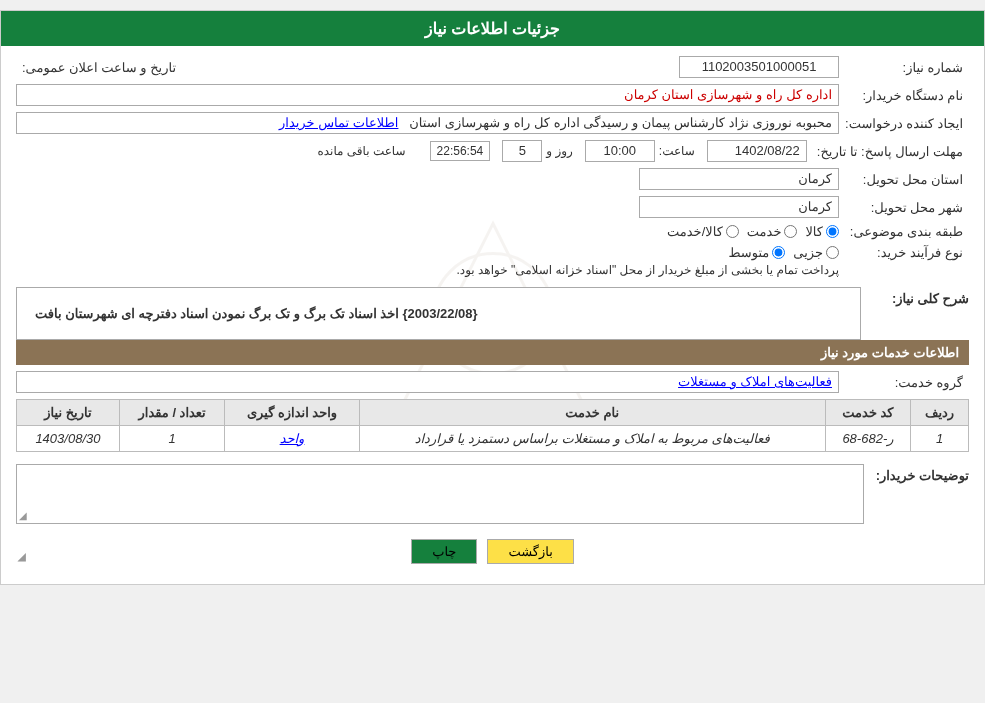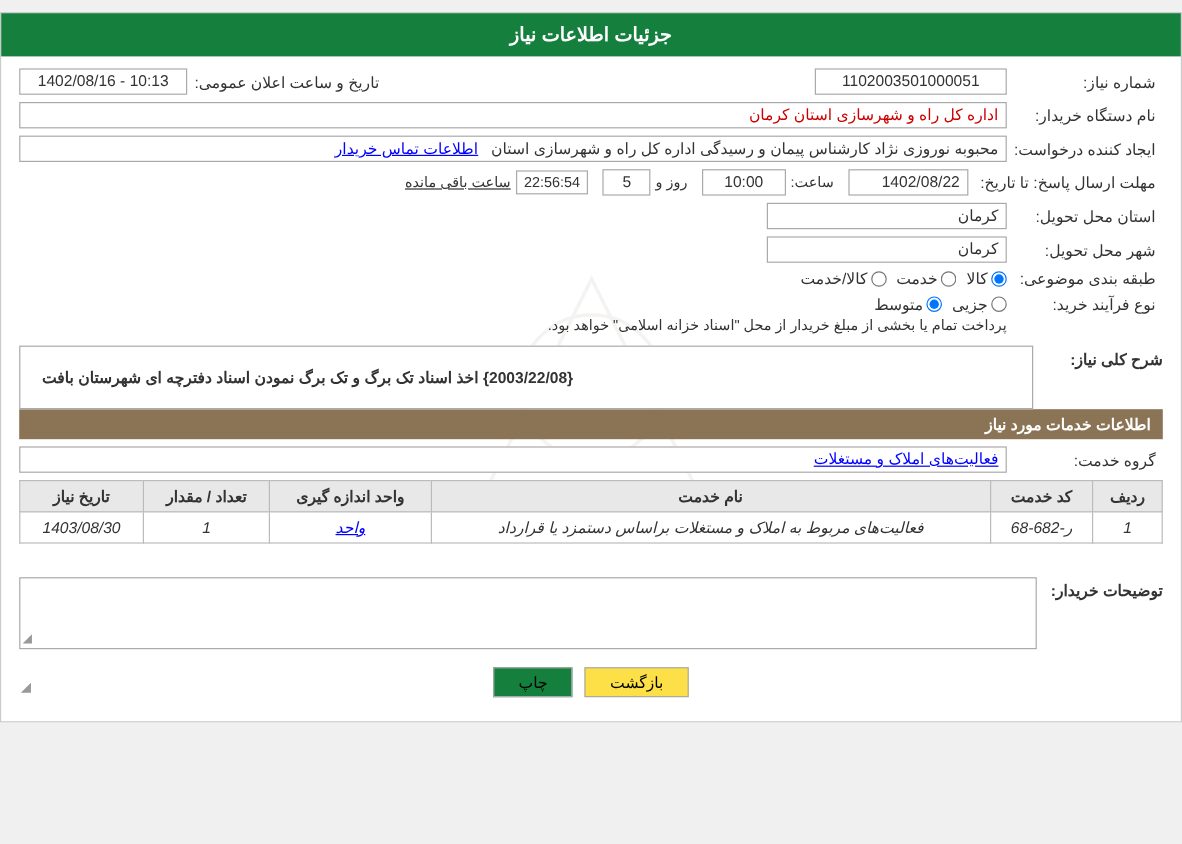--- a/index.html
+++ b/index.html
@@ -191,21 +191,20 @@
       </svg>
     </div>
 
     <div class="content-inner">
 
       <div class="row" style="margin-bottom:6px;">
         <span class="label">شماره نیاز:</span>
         <span class="value-box num">1102003501000051</span>
         <span style="flex:1;"></span>
         <span class="label" style="min-width:auto;">تاریخ و ساعت اعلان عمومی:</span>
-        <span class="value-box num" style="min-width:140px;">1402/08/16 - 10:13</span>
       </div>
 
       <div class="row">
         <span class="label">نام دستگاه خریدار:</span>
         <span class="value-box wide" style="color:#cc0000;">اداره کل راه و شهرسازی استان کرمان</span>
       </div>
 
       <div class="row">
         <span class="label">ایجاد کننده درخواست:</span>
         <span class="value-box wide">
@@ -216,21 +215,21 @@
       </div>
 
       <div class="row deadline-row" style="flex-wrap:nowrap;">
         <span class="label">مهلت ارسال پاسخ: تا تاریخ:</span>
         <span class="value-box" style="min-width:100px; direction:ltr; text-align:right;">1402/08/22</span>
         <span class="small-label" style="margin-right:8px;">ساعت:</span>
         <span class="value-box" style="min-width:70px; direction:ltr; text-align:center;">10:00</span>
         <span class="small-label" style="margin-right:8px;">روز و</span>
         <span class="value-box" style="min-width:40px; text-align:center;">5</span>
         <span class="small-label" style="margin-right:8px; border:1px solid #aaa; padding:2px 6px; direction:ltr; text-align:center;">22:56:54</span>
-        <span class="small-label" style="margin-right:0;text-decoration:underline;">ساعت باقی مانده</span>
+        <span class="small-label" style="margin-right:20px;">ساعت باقی مانده</span>
       </div>
 
       <div class="row">
         <span class="label">استان محل تحویل:</span>
         <span class="value-box" style="min-width:200px;">کرمان</span>
       </div>
 
       <div class="row">
         <span class="label">شهر محل تحویل:</span>
         <span class="value-box" style="min-width:200px;">کرمان</span>
@@ -306,21 +305,21 @@
     <td>ر-682-68</td>
     <td>فعالیت‌های مربوط به املاک و مستغلات براساس دستمزد یا قرارداد</td>
     <td><span class="link-blue">واحد</span></td>
     <td>1</td>
     <td>1403/08/30</td>
   </tr>
             </tbody>
         </table>
       </div>
 
-      <div style="margin-top:28px; display:flex; gap:5px; align-items:flex-start;justify-content:space-between;">
+      <div style="margin-top:12px; display:flex; gap:5px; align-items:flex-start;justify-content:space-between;">
         <span style="font-weight:bold; min-width:100px; text-align:right; padding-top:4px;">توضیحات خریدار:</span>
         <div class="comments-box" style="flex:1; min-height:60px;">
           <div class="resize-handle">◢</div>
         </div>
       </div>
 
       <div class="btn-row">
         <button class="btn btn-back">بازگشت</button>
         <button class="btn btn-print">چاپ</button>
       </div>

